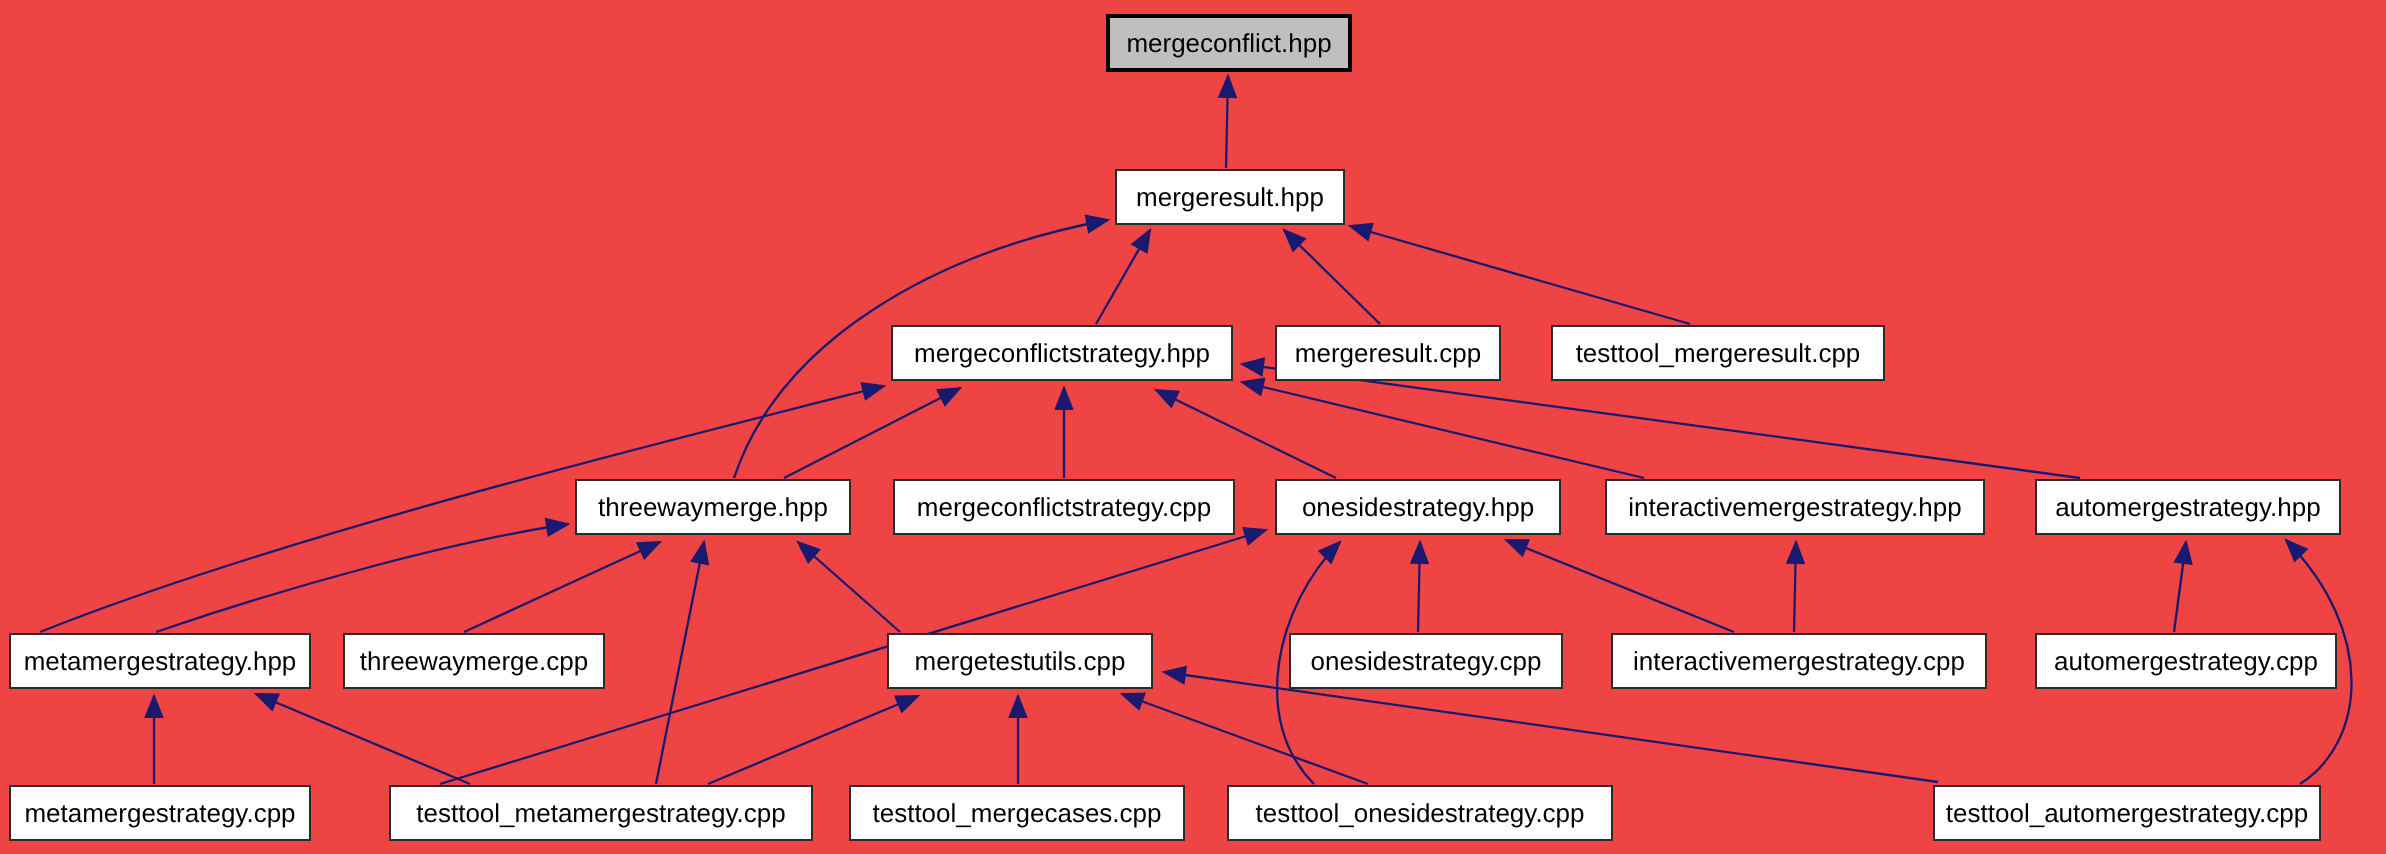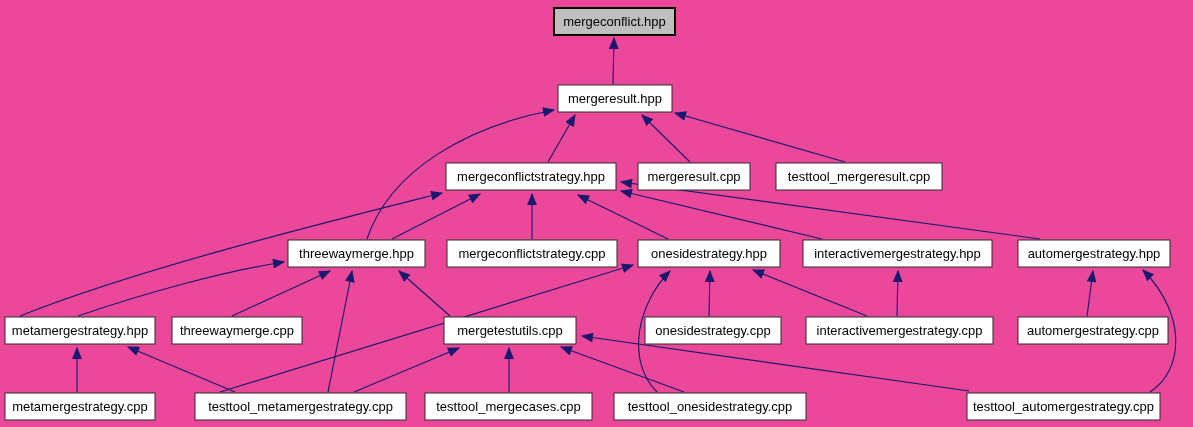--- a/index.html
+++ b/index.html
@@ -1,16 +1,16 @@
 <!DOCTYPE html>
 <html><head>
 <meta charset="utf-8">
 <style>
   html,body{margin:0;padding:0;background:#ffffff;}
-  .canvas-wrap{width:1193px;height:427px;background:#ec4899;position:relative;overflow:hidden;}
+  .canvas-wrap{width:1193px;height:427px;background:#ef4444;position:relative;overflow:hidden;}
   svg{display:block;}
   .node-label{font-family:"Liberation Sans","DejaVu Sans",sans-serif;font-size:13px;fill:#000000;}
   .edge{fill:none;stroke-width:1.15px;}
 </style>
 </head>
 <body>
 
 <div class="canvas-wrap">
   <svg xmlns="http://www.w3.org/2000/svg" width="1193" height="427" viewBox="0 0 1193 427">
       <defs>

